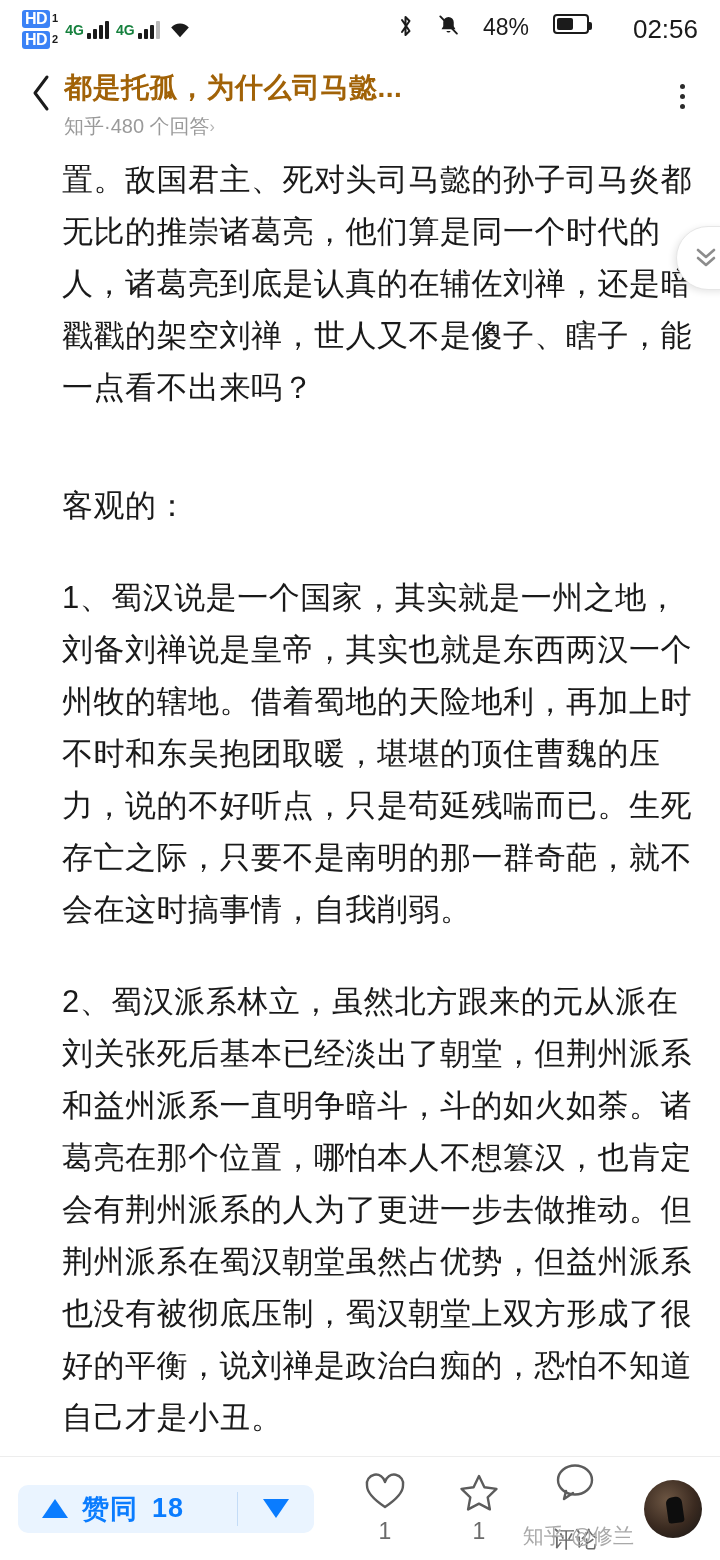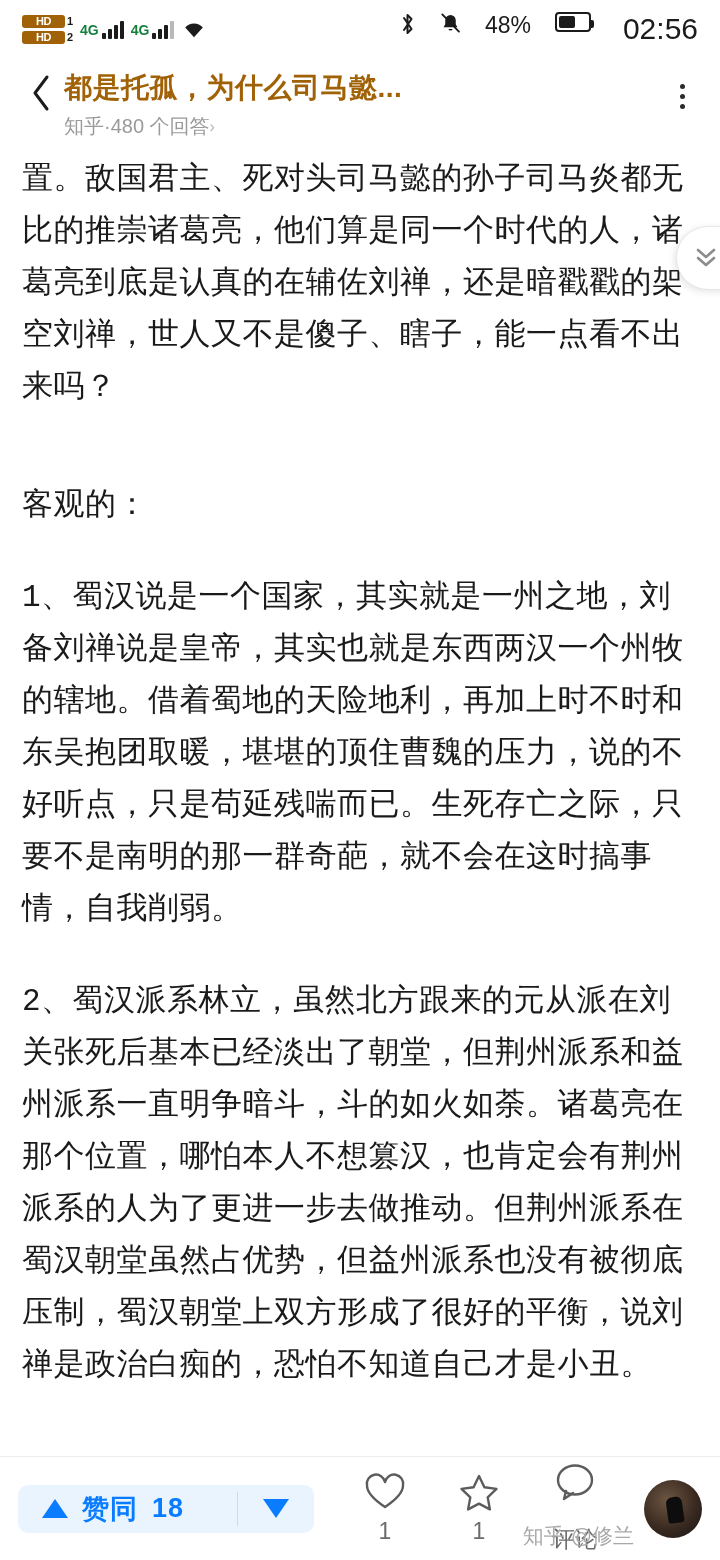--- a/index.html
+++ b/index.html
@@ -30,26 +30,26 @@
     color: #1b1b1b;
   }
   .sb-left { display: flex; align-items: center; gap: 7px; }
   .sb-right { margin-left: auto; display: flex; align-items: flex-start; gap: 24px; }
 
   .hd-stack { display: flex; flex-direction: column; gap: 3px; }
   .hd-badge {
     display: flex; align-items: center; gap: 2px;
   }
   .hd-box {
-    background: #a16207;
+    background: #3b82f6;
     color: #fff;
-    font-size: 11px;
+    font-size: 16px;
     font-weight: bold;
     border-radius: 3px;
-    padding: 1px 14px;
+    padding: 1px 3px;
     line-height: 1;
     letter-spacing: -0.5px;
   }
   .hd-num { font-size: 11px; color: #1b1b1b; font-weight: bold; line-height: 1; }
 
   .net-group { display: flex; align-items: flex-end; gap: 3px; }
   .g4 { font-size: 14px; font-weight: bold; color:#15803d; line-height: 1; margin-bottom: 2px;}
   .bars { display: flex; align-items: flex-end; gap: 2px; height: 20px; }
   .bars i { display: block; width: 4px; background: #1b1b1b; border-radius: 1px; }
   .bars i:nth-child(1){height:6px}
@@ -70,21 +70,21 @@
     border-radius: 4px;
     position: relative;
     display: flex; align-items: center;
   }
   .batt::after {
     content: "";
     position: absolute; right: -5px; top: 6px;
     width: 3px; height: 8px; background: #1b1b1b; border-radius: 0 2px 2px 0;
   }
   .batt i { display:block; height: 12px; width: 16px; background: #1b1b1b; margin-left: 2px; border-radius: 2px;}
-  .clock { font-size: 30px; margin-left: 8px; }
+  .clock { font-size: 26px; margin-left: 20px; }
 
   
   .header {
     flex: 0 0 96px;
     display: flex;
     align-items: flex-start;
     padding: 6px 20px 0 18px;
     position: relative;
   }
   .back {
@@ -140,21 +140,22 @@
     flex: 1 1 auto;
     position: relative;
     overflow: hidden;
     padding: 0 22px;
   }
   .content p {
     font-size: 31px;
     line-height: 52px;
     color: #1a1a1a;
     letter-spacing: 0.5px;
-    font-family: Liberation Mono, monospace;
+    font-family: Liberation Sans, sans-serif;
+    margin-left: 40px;
   }
   .p-gap-lg { height: 66px; }
   .p-gap-sm { height: 40px; }
 
   .collapse-btn {
     position: absolute;
     right: -32px;
     top: 72px;
     width: 76px;
     height: 64px;

